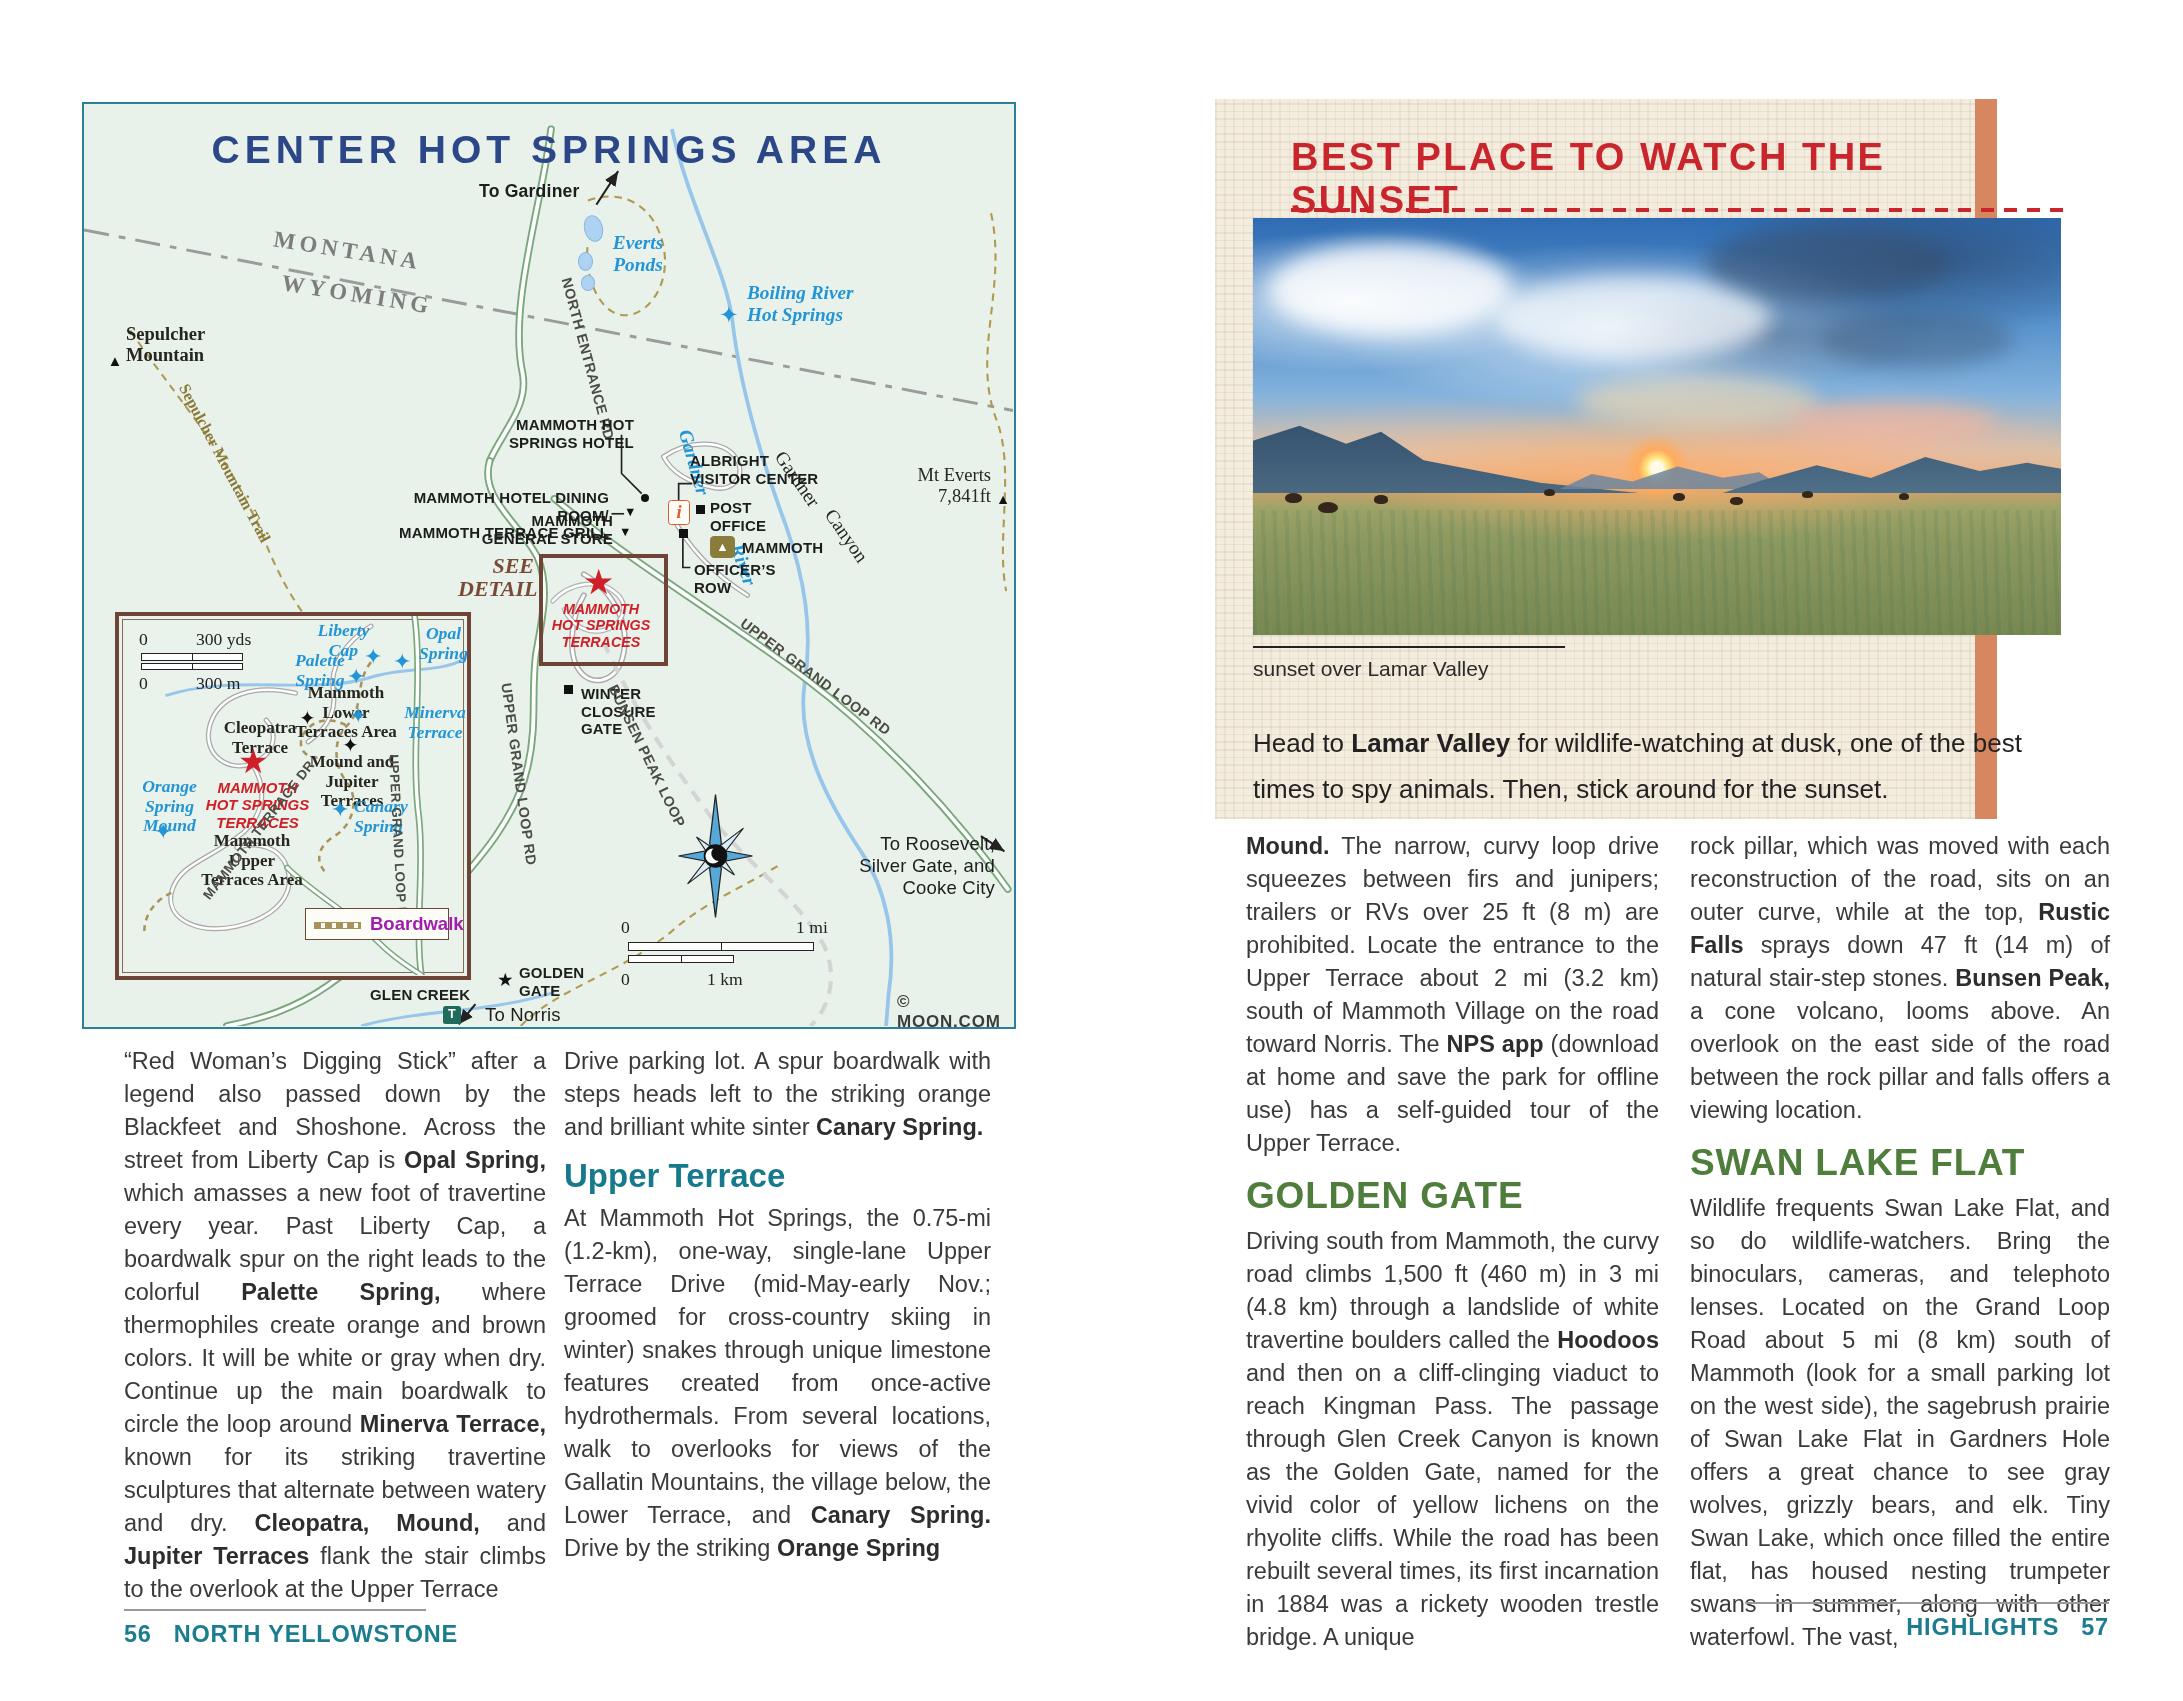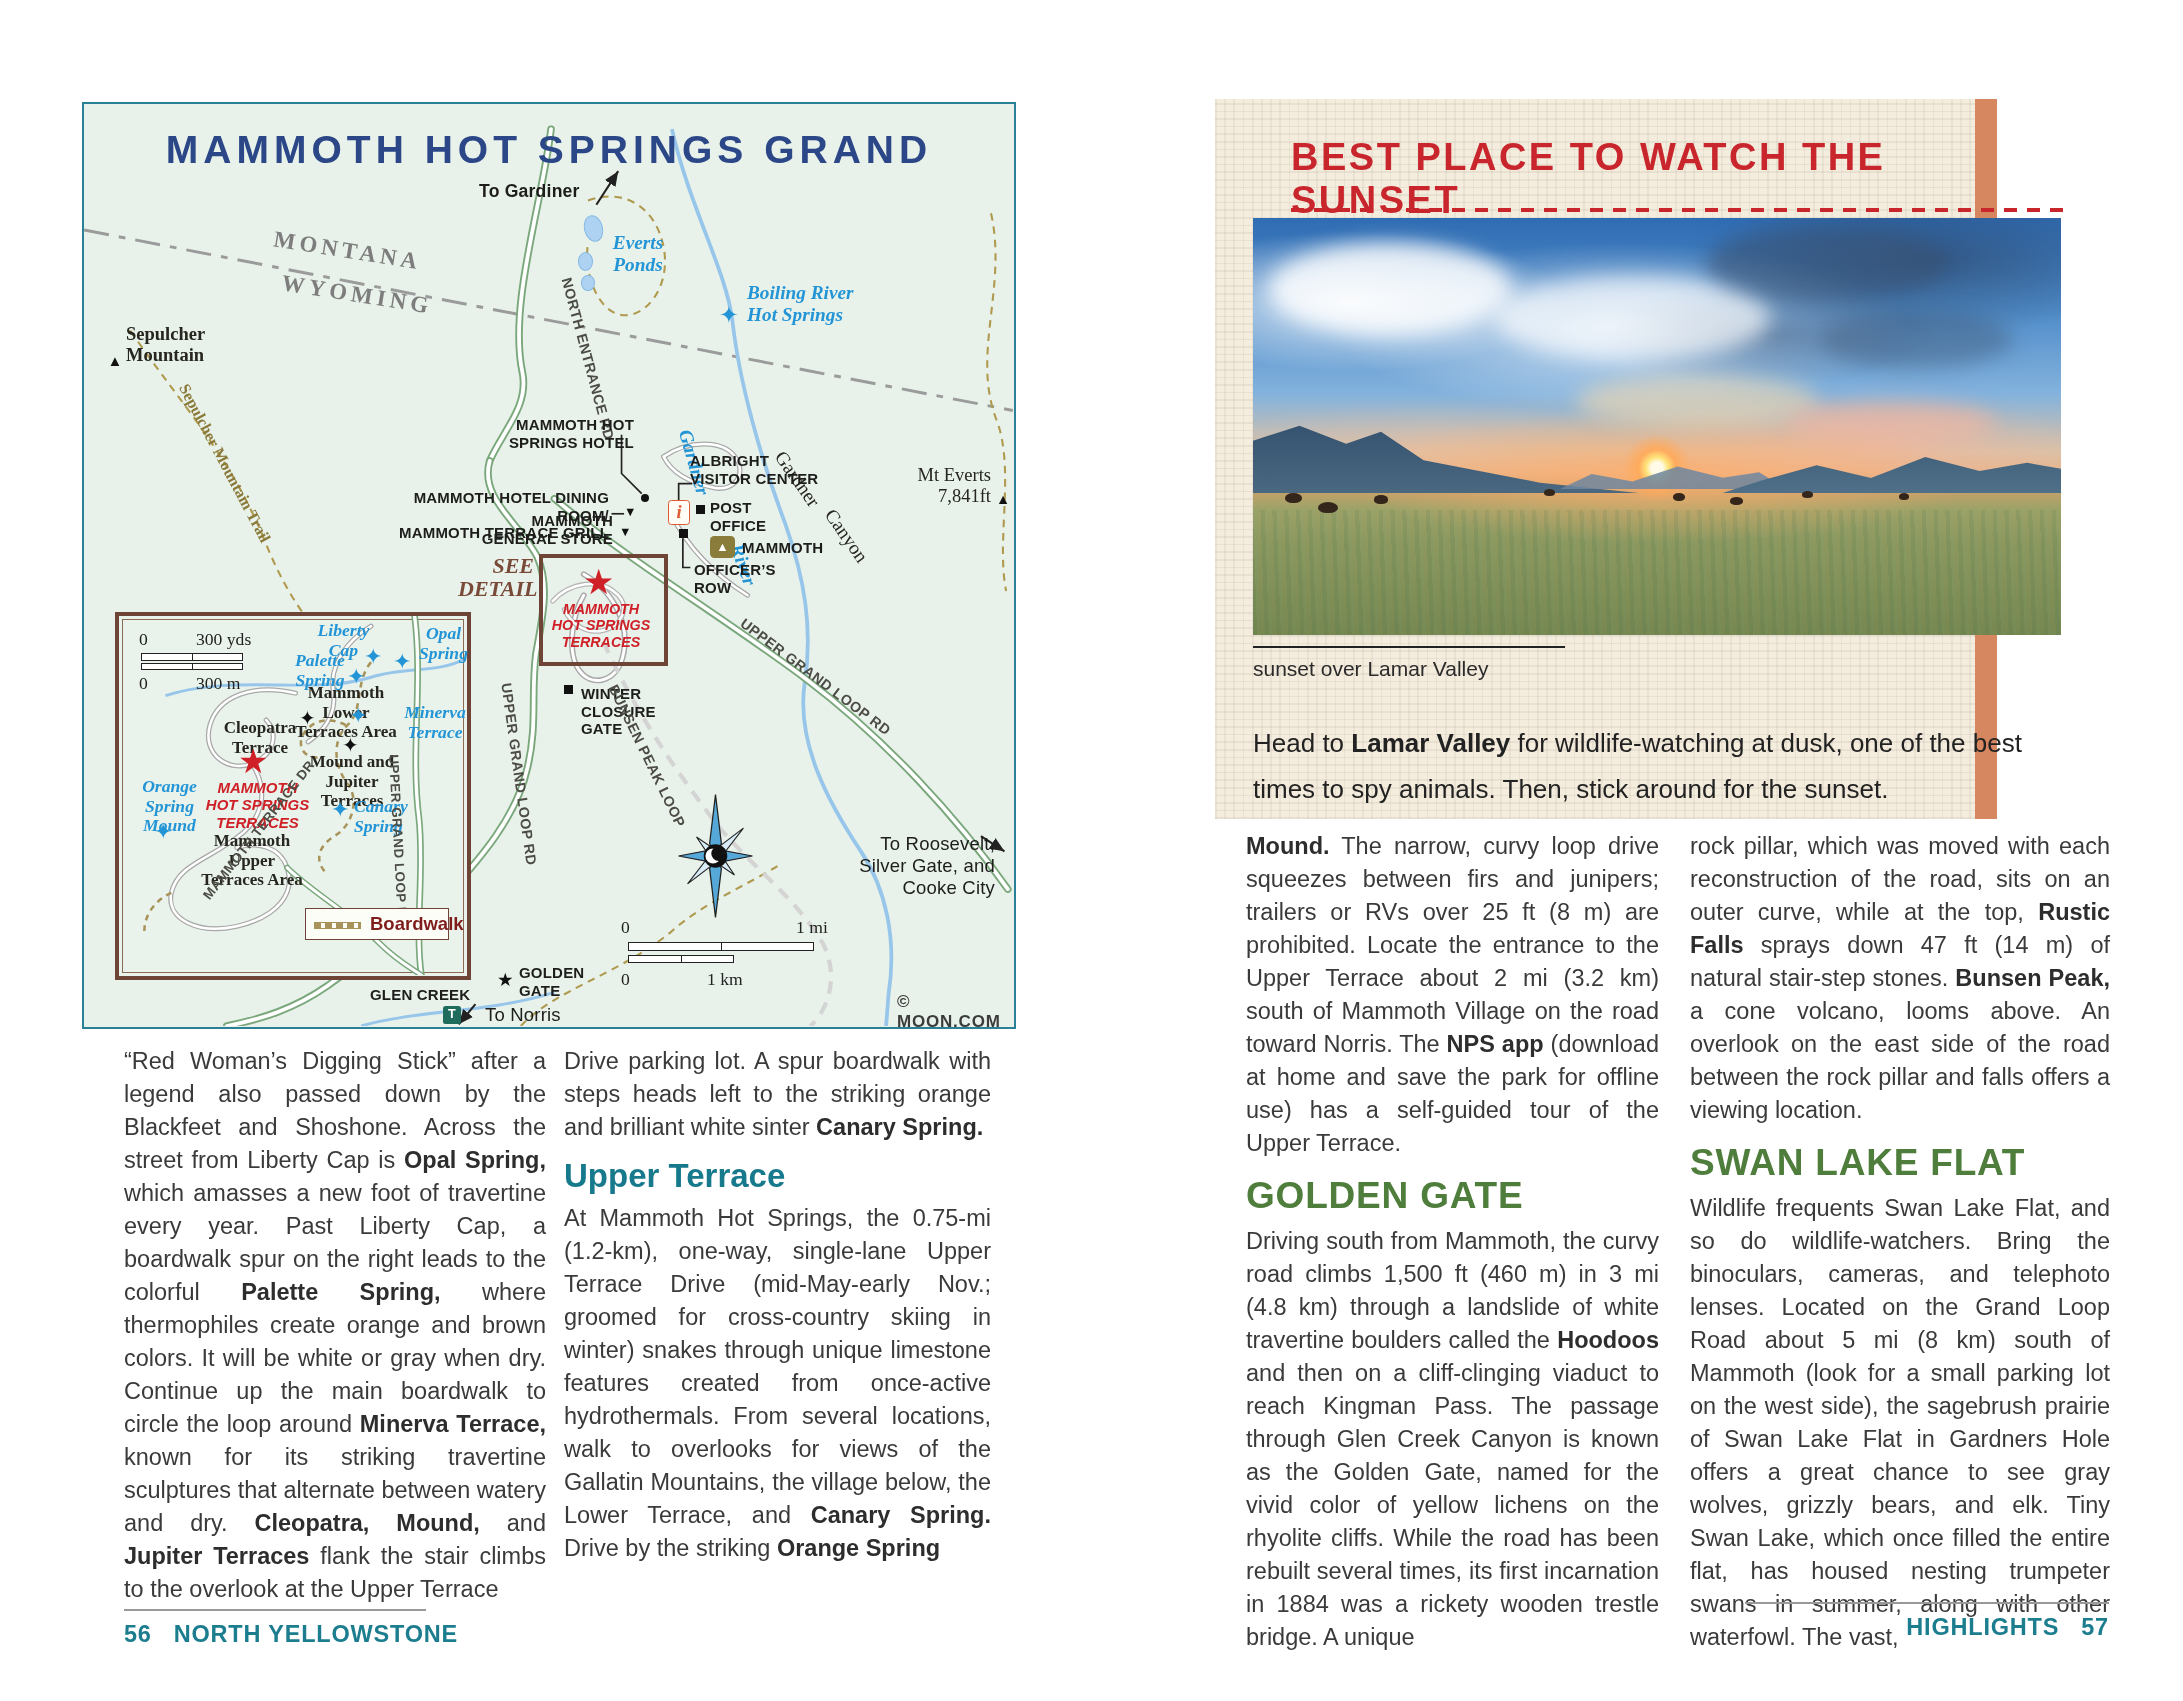--- a/index.html
+++ b/index.html
@@ -45,21 +45,21 @@
   .scl{font-family:"Liberation Serif",serif;font-size:17.6px;color:#222;}
   .credit{font-size:17px;font-weight:700;color:#3c3c3c;letter-spacing:0.8px;}
 
   
   #inset{position:absolute;left:31px;top:508px;width:356px;height:368px;background:#e9f3eb;
          border:4.2px solid #6d4436;box-sizing:border-box;}
   #inset .inner{position:absolute;inset:3.4px;border:1.7px solid #8a6a54;pointer-events:none;}
   #inset .water{font-size:17.6px;}
   #inset .nat{font-size:17px;}
   .bw-box{background:#fdfdf8;border:1.7px solid #6d4436;box-sizing:border-box;}
-  .bw-lbl{color:#7f1d1d;font-weight:700;font-size:18.5px;}
+  .bw-lbl{color:#a21caf;font-weight:700;font-size:18.5px;}
   .bw-dash{height:5.9px;background:repeating-linear-gradient(90deg,#a8935a 0 6.7px,transparent 6.7px 11px);
            border-top:0.8px solid #a8935a;border-bottom:0.8px solid #a8935a;}
 
   
   .col{position:absolute;}
   .body{margin:0;font-size:23.5px;line-height:33px;color:#3a3a3a;text-align:justify;}
   .body b{color:#2d2d2d;}
   .h-teal{margin:13.4px 0 6.7px 0;font-size:33px;color:#17798c;font-weight:700;}
   .h-green{margin:15px 0 8.4px 0;font-size:37px;color:#4e7d3c;font-weight:800;letter-spacing:0.8px;}
   .footrule{background:#999;height:1.7px;}
@@ -145,21 +145,21 @@
       <path d="M640,394 L640,440 L664,464" stroke="#222" stroke-width="2" fill="none"></path>
       <path d="M628,488 L643,488" stroke="#222" stroke-width="2" fill="none"></path>
       <path d="M724,452 L708,452 L708,472" stroke="#222" stroke-width="2" fill="none"></path>
       <path d="M713,517 L713,552 L722,552" stroke="#222" stroke-width="2" fill="none"></path>
 
       <path d="M610,120 L636,80" stroke="#222" stroke-width="2.5" fill="none" marker-end="url(#arr)"></path>
       <path d="M466,1072 L446,1096" stroke="#222" stroke-width="2.5" fill="none" marker-end="url(#arr)"></path>
       <path d="M1068,872 L1096,890" stroke="#222" stroke-width="2.5" fill="none" marker-end="url(#arr)"></path>
     </svg>
 
-    <div class="abs map-title">MAMMOTH HOT SPRINGS GRAND</div>
+    <div class="abs map-title">CENTER HOT SPRINGS AREA</div>
 
     <div class="abs maplbl" style="left:395px;top:77px;font-weight:600;font-size:17.6px;">To Gardiner</div>
     <div class="abs state" style="left:189px;top:134px;transform:rotate(9deg);">MONTANA</div>
     <div class="abs state" style="left:197px;top:178px;transform:rotate(9deg);">WYOMING</div>
     <div class="abs rd" style="left:490px;top:172px;transform:rotate(75deg);transform-origin:left top;">NORTH ENTRANCE RD</div>
 
     <span class="abs pond" style="left:500px;top:111px;width:17px;height:25px;transform:rotate(-14deg);"></span>
     <span class="abs pond" style="left:494px;top:148px;width:13.4px;height:17px;"></span>
     <span class="abs pond" style="left:497px;top:171px;width:11.8px;height:14.3px;"></span>
     <div class="abs water pre ctr" style="left:516px;top:128px;width:76px;">Everts

